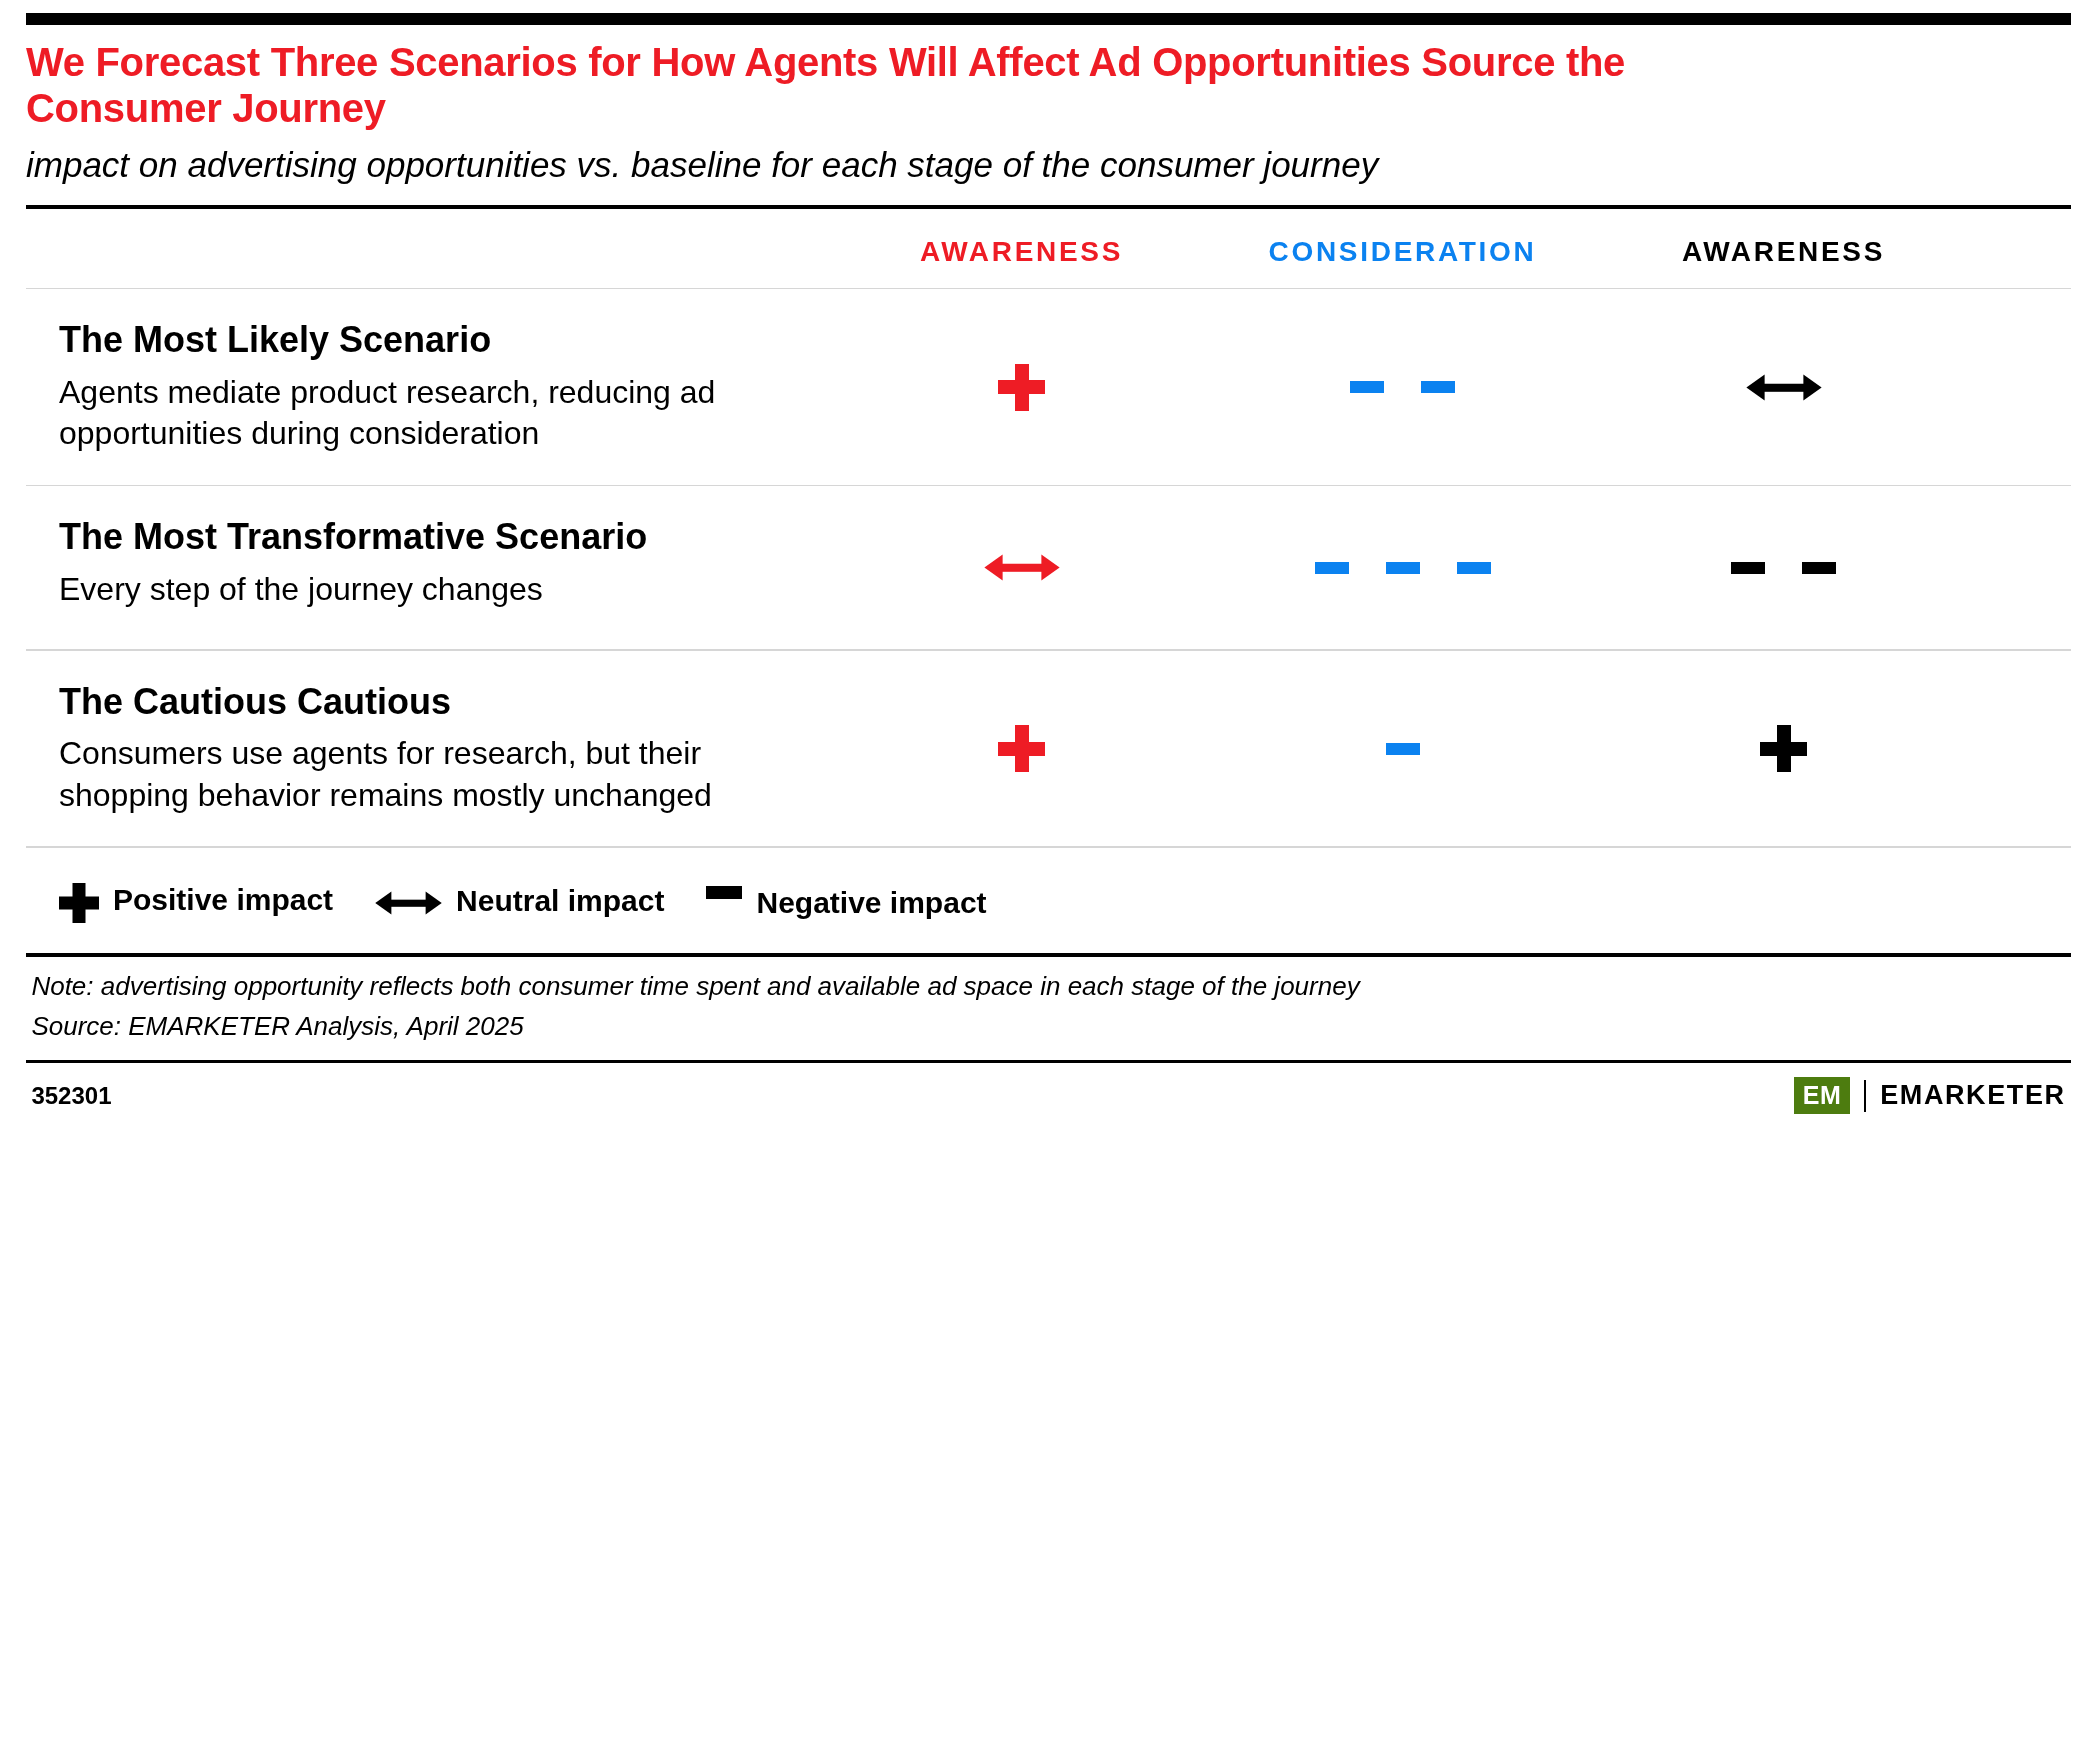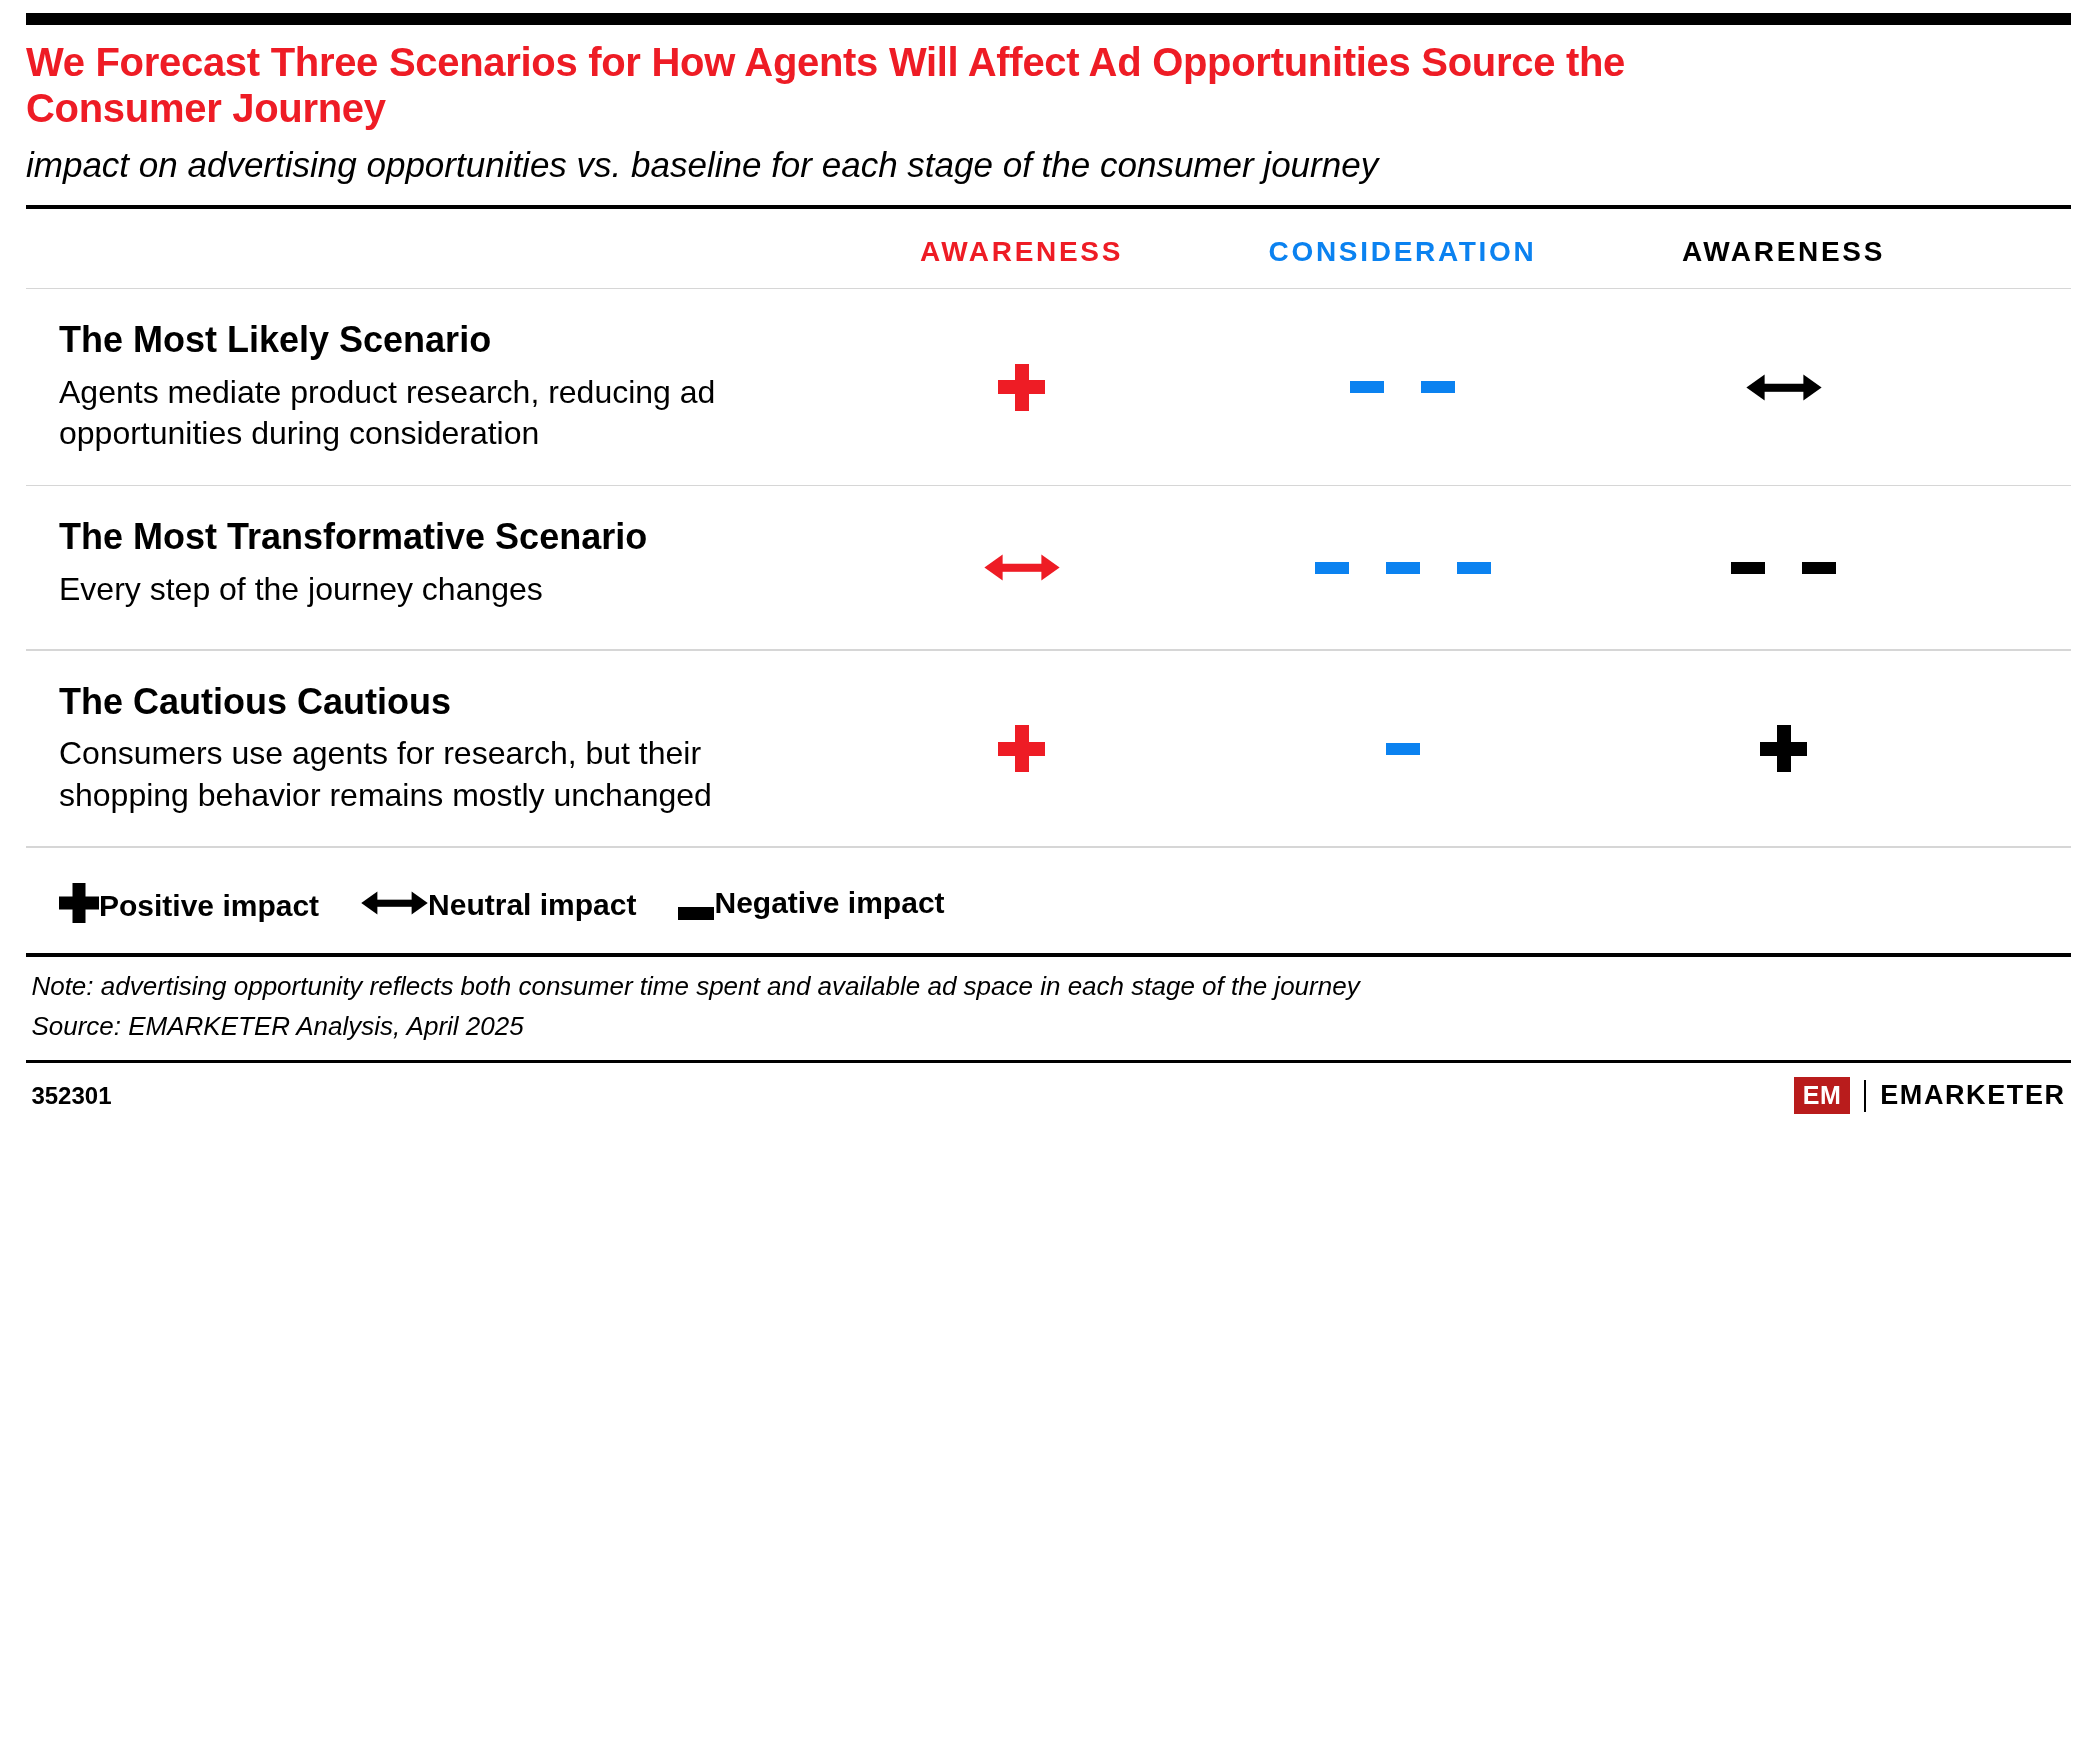--- a/index.html
+++ b/index.html
@@ -156,21 +156,22 @@
 
   
   .legend {
     display: flex;
     align-items: center;
     gap: 42px;
     padding: 35px 0 30px 33px;
   }
   .legend-item {
     display: flex;
-    align-items: flex-end;
+    align-items: flex-start;
+    gap: 14px;
   }
   .legend-item .label {
     font-size: 30px;
     font-weight: bold;
   }
   .legend .sym.plus { width: 40px; height: 40px; }
   .legend .sym.plus::before { width: 13px; height: 40px; }
   .legend .sym.plus::after { width: 40px; height: 13px; }
   .legend .sym.minus { width: 36px; height: 13px; }
   .legend .sym.neutral { width: 67px; height: 38px; }
@@ -199,21 +200,21 @@
   .figure-id {
     font-size: 24px;
     font-weight: bold;
   }
   .brand {
     display: flex;
     align-items: center;
     gap: 14px;
   }
   .brand-mark {
-    background: #b91c1c;
+    background: #4d7c0f;
     color: #ffffff;
     font-size: 25px;
     font-weight: bold;
     letter-spacing: 0.5px;
     padding: 5.4px 8.7px 6.5px 8.7px;
     line-height: 1;
   }
   .brand-divider {
     width: 2.2px;
     height: 32px;

